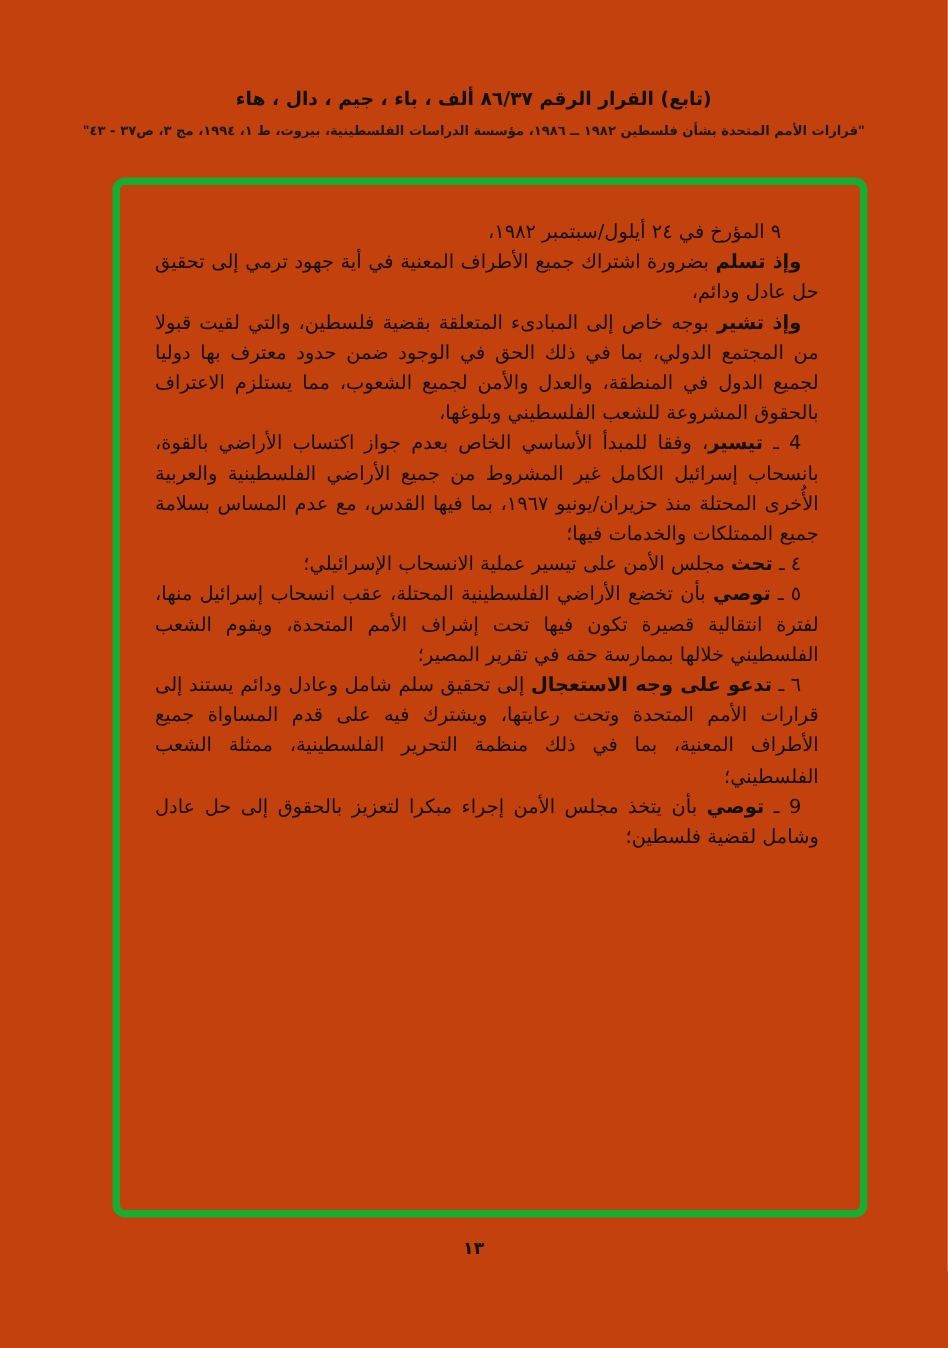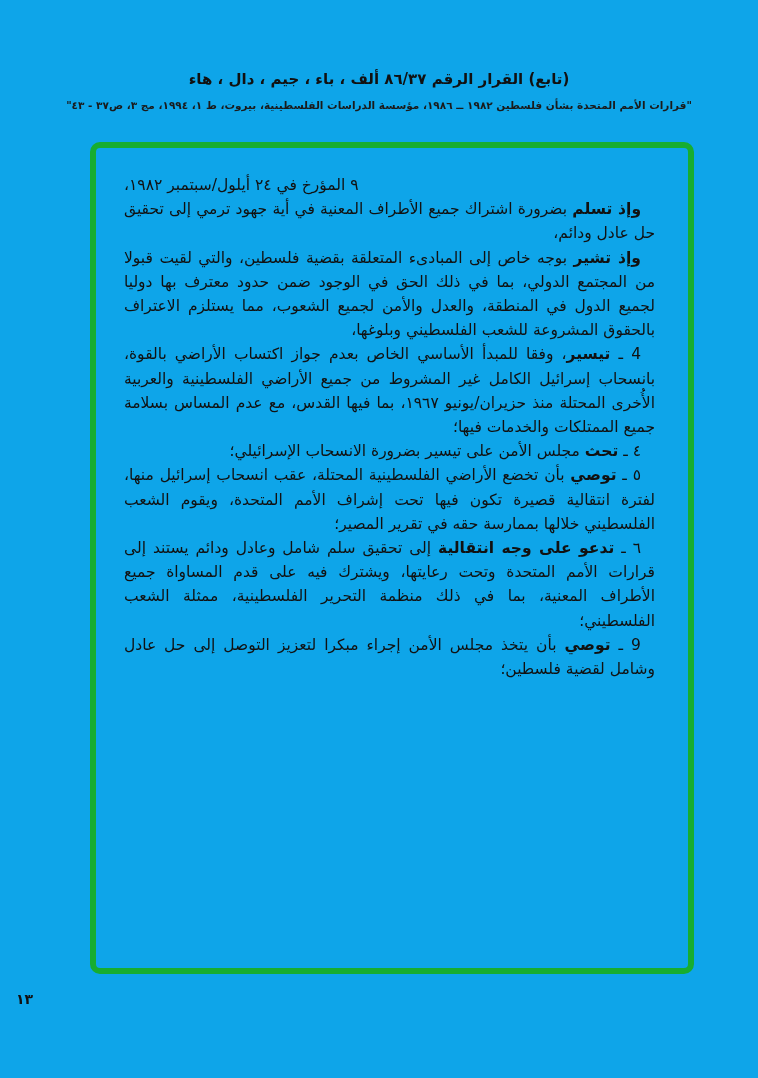--- a/index.html
+++ b/index.html
@@ -4,21 +4,21 @@
 <style>
   html, body { margin: 0; padding: 0; }
   body {
     width: 758px; height: 1078px;
     background: #ffffff;
     font-family: "DejaVu Sans", sans-serif;
   }
   .page {
     position: relative;
     width: 758px; height: 1078px;
-    background: #0ea5e9;
+    background: #c2410c;
     direction: rtl;
     color: #141414;
     overflow: hidden;
   }
   .doc-title {
     position: absolute;
     top: 70px; left: 0; right: 0;
     text-align: center;
     font-size: 15px;
     font-weight: bold;
@@ -46,47 +46,47 @@
   .res-box p {
     margin: 0;
     font-size: 15.5px;
     line-height: 24.2px;
     text-align: justify;
     text-indent: 14px;
     color: #111;
   }
   .res-box p.opening-line {
     text-indent: 30px;
-    text-align: left;
+    text-align: right;
   }
   .res-box .lead { font-weight: bold; }
   .res-box .num { font-weight: normal; }
   .page-num {
     position: absolute;
-    top: 991px; left: 16px; right: 0;
-    text-align: left;
+    top: 991px; left: 0; right: 0;
+    text-align: center;
     font-size: 14px;
     font-weight: bold;
     color: #111;
   }
 </style>
 </head>
 <body>
 
 <div class="page">
 
   <div class="doc-title">(تابع) القرار الرقم ٨٦/٣٧ ألف ، باء ، جيم ، دال ، هاء</div>
   <div class="doc-source">"قرارات الأمم المتحدة بشأن فلسطين ١٩٨٢ ــ ١٩٨٦، مؤسسة الدراسات الفلسطينية، بيروت، ط ١، ١٩٩٤، مج ٣، ص٣٧ - ٤٣"</div>
 
   <div class="res-box">
     <p class="opening-line"><span class="num"></span><strong class="lead"></strong><span>٩ المؤرخ في ٢٤ أيلول/سبتمبر ١٩٨٢،</span></p>
     <p><span class="num"></span><strong class="lead">وإذ تسلم</strong><span> بضرورة اشتراك جميع الأطراف المعنية في أية جهود ترمي إلى تحقيق حل عادل ودائم،</span></p>
     <p><span class="num"></span><strong class="lead">وإذ تشير</strong><span> بوجه خاص إلى المبادىء المتعلقة بقضية فلسطين، والتي لقيت قبولا من المجتمع الدولي، بما في ذلك الحق في الوجود ضمن حدود معترف بها دوليا لجميع الدول في المنطقة، والعدل والأمن لجميع الشعوب، مما يستلزم الاعتراف بالحقوق المشروعة للشعب الفلسطيني وبلوغها،</span></p>
     <p><span class="num">4 ـ </span><strong class="lead">تيسير</strong><span>، وفقا للمبدأ الأساسي الخاص بعدم جواز اكتساب الأراضي بالقوة، بانسحاب إسرائيل الكامل غير المشروط من جميع الأراضي الفلسطينية والعربية الأُخرى المحتلة منذ حزيران/يونيو ١٩٦٧، بما فيها القدس، مع عدم المساس بسلامة جميع الممتلكات والخدمات فيها؛</span></p>
-    <p><span class="num">٤ ـ </span><strong class="lead">تحث</strong><span> مجلس الأمن على تيسير بضرورة الانسحاب الإسرائيلي؛</span></p>
+    <p><span class="num">٤ ـ </span><strong class="lead">تحث</strong><span> مجلس الأمن على تيسير عملية الانسحاب الإسرائيلي؛</span></p>
     <p><span class="num">٥ ـ </span><strong class="lead">توصي</strong><span> بأن تخضع الأراضي الفلسطينية المحتلة، عقب انسحاب إسرائيل منها، لفترة انتقالية قصيرة تكون فيها تحت إشراف الأمم المتحدة، ويقوم الشعب الفلسطيني خلالها بممارسة حقه في تقرير المصير؛</span></p>
-    <p><span class="num">٦ ـ </span><strong class="lead">تدعو على وجه انتقالية</strong><span> إلى تحقيق سلم شامل وعادل ودائم يستند إلى قرارات الأمم المتحدة وتحت رعايتها، ويشترك فيه على قدم المساواة جميع الأطراف المعنية، بما في ذلك منظمة التحرير الفلسطينية، ممثلة الشعب الفلسطيني؛</span></p>
-    <p><span class="num">9 ـ </span><strong class="lead">توصي</strong><span> بأن يتخذ مجلس الأمن إجراء مبكرا لتعزيز التوصل إلى حل عادل وشامل لقضية فلسطين؛</span></p>
+    <p><span class="num">٦ ـ </span><strong class="lead">تدعو على وجه الاستعجال</strong><span> إلى تحقيق سلم شامل وعادل ودائم يستند إلى قرارات الأمم المتحدة وتحت رعايتها، ويشترك فيه على قدم المساواة جميع الأطراف المعنية، بما في ذلك منظمة التحرير الفلسطينية، ممثلة الشعب الفلسطيني؛</span></p>
+    <p><span class="num">9 ـ </span><strong class="lead">توصي</strong><span> بأن يتخذ مجلس الأمن إجراء مبكرا لتعزيز بالحقوق إلى حل عادل وشامل لقضية فلسطين؛</span></p>
   </div>
 
   <div class="page-num">١٣</div>
 
 </div>
 
 </body></html>

